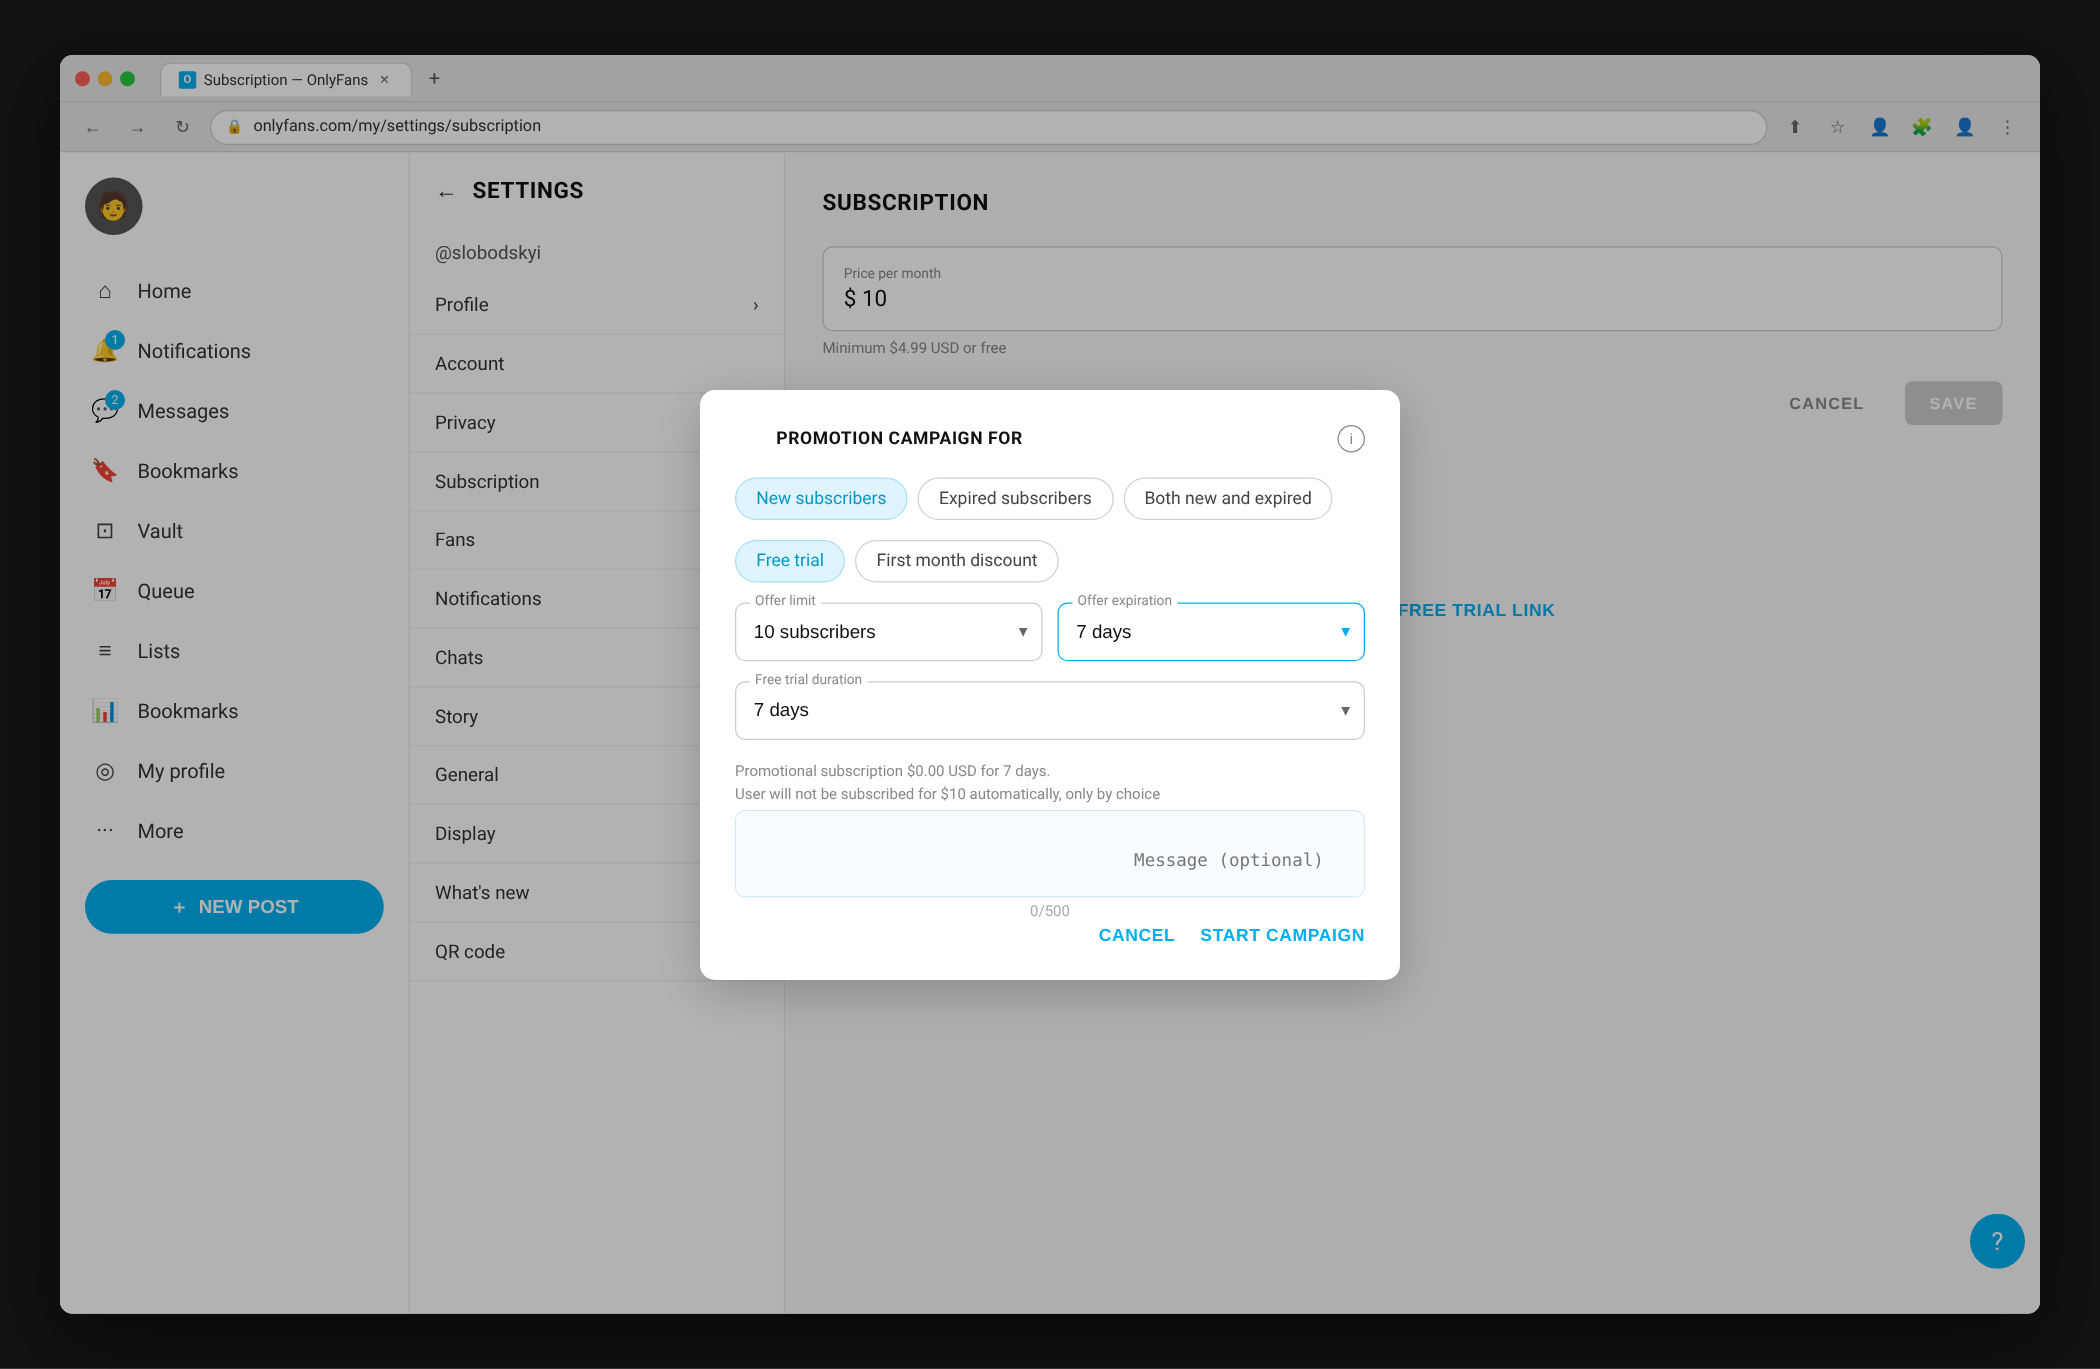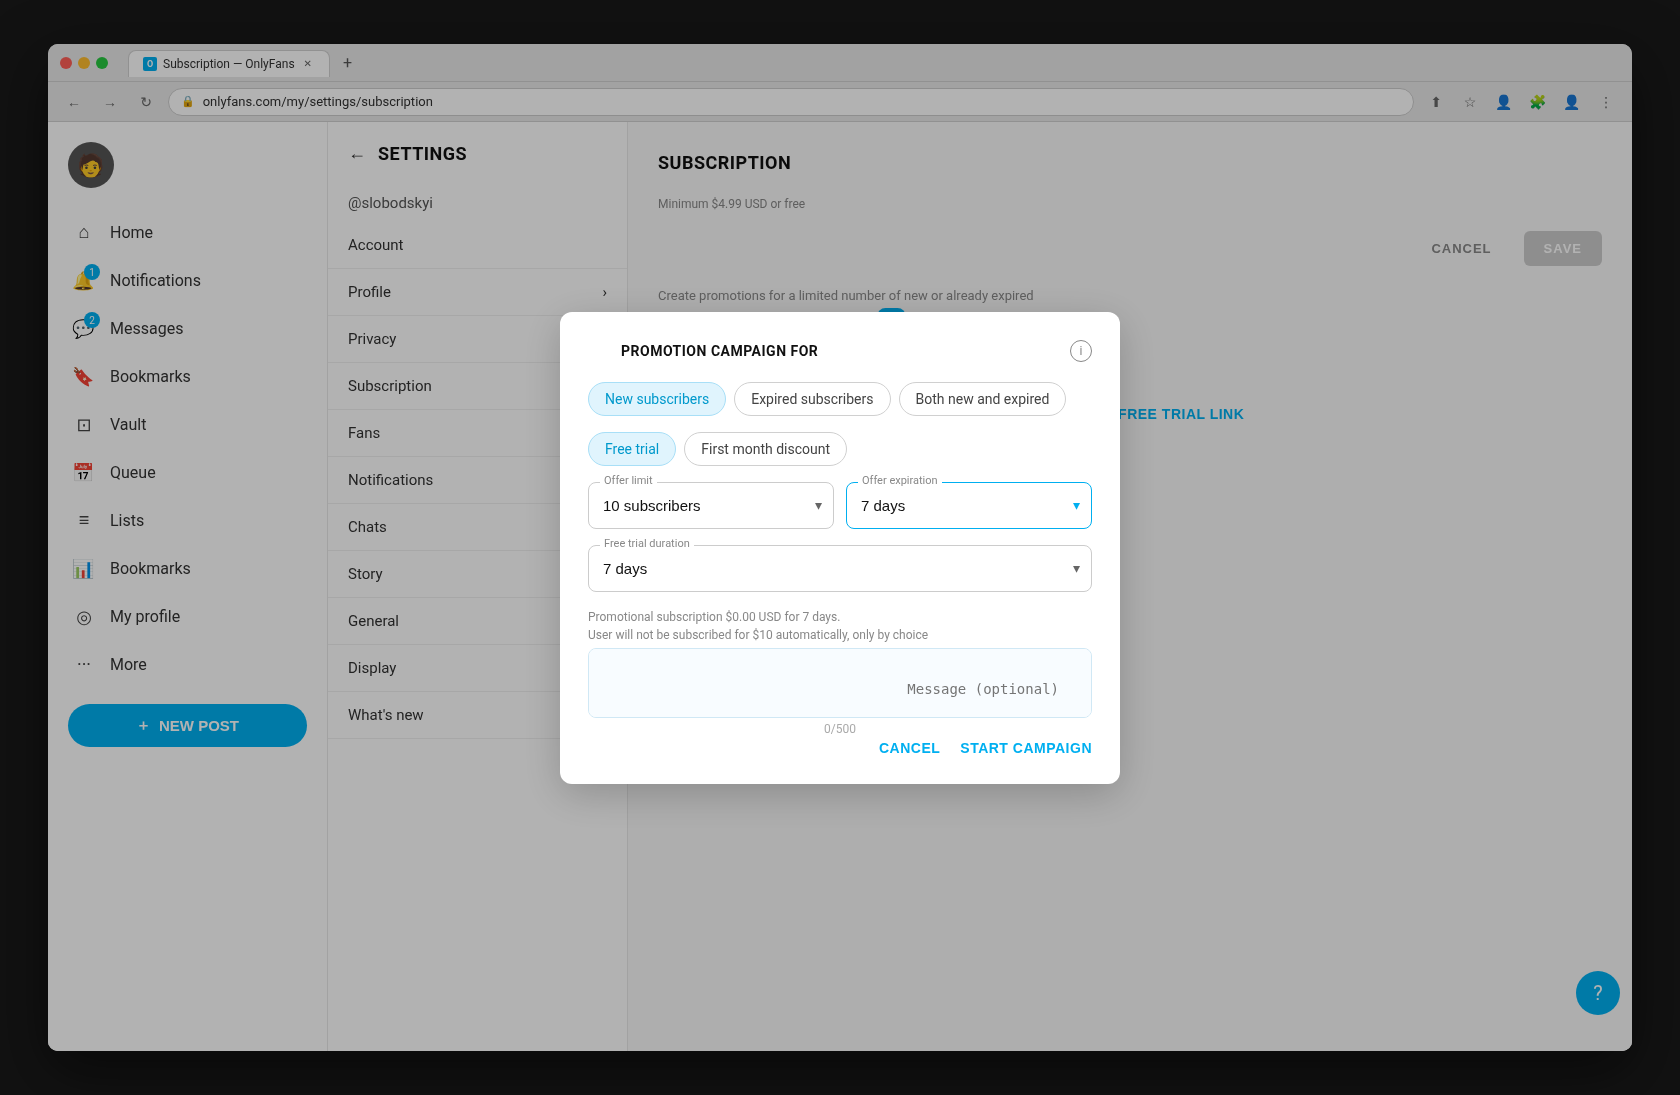--- a/index.html
+++ b/index.html
@@ -713,27 +713,27 @@
     <div class="main-area">
 
       <div class="settings-panel">
         <div class="settings-header">
           <span class="back-btn">←</span>
           <span class="settings-title">SETTINGS</span>
         </div>
         <div class="user-handle">@slobodskyi</div>
 
         <div class="settings-nav-item">
-          <span>Account</span>
-        </div>
-        <div class="settings-nav-item">
           <span>Profile</span>
           <span>›</span>
         </div>
         <div class="settings-nav-item">
+          <span>Account</span>
+        </div>
+        <div class="settings-nav-item">
           <span>Privacy</span>
         </div>
         <div class="settings-nav-item">
           <span>Subscription</span>
         </div>
         <div class="settings-nav-item">
           <span>Fans</span>
         </div>
         <div class="settings-nav-item">
           <span>Notifications</span>
@@ -745,26 +745,34 @@
           <span>Story</span>
         </div>
         <div class="settings-nav-item">
           <span>General</span>
         </div>
         <div class="settings-nav-item">
           <span>Display</span>
         </div>
         <div class="settings-nav-item">
           <span>What's new</span>
+        </div>
+        <div class="settings-nav-item">
+          <span>QR code</span>
+          <span>›</span>
         </div>
       </div>
 
       <div class="subscription-content">
         <div class="subscription-header">SUBSCRIPTION</div>
 
+        <div class="price-field">
+          <div class="price-label">Price per month</div>
+          <div class="price-value">$ 10</div>
+        </div>
         <div class="price-hint">Minimum $4.99 USD or free</div>
 
         <div class="action-buttons">
           <button class="btn-cancel">CANCEL</button>
           <button class="btn-save">SAVE</button>
         </div>
 
         <div style="margin-bottom:12px; color:#888; font-size:13px; line-height:1.5;">
           Create promotions for a limited number of new or already expired
         </div>

